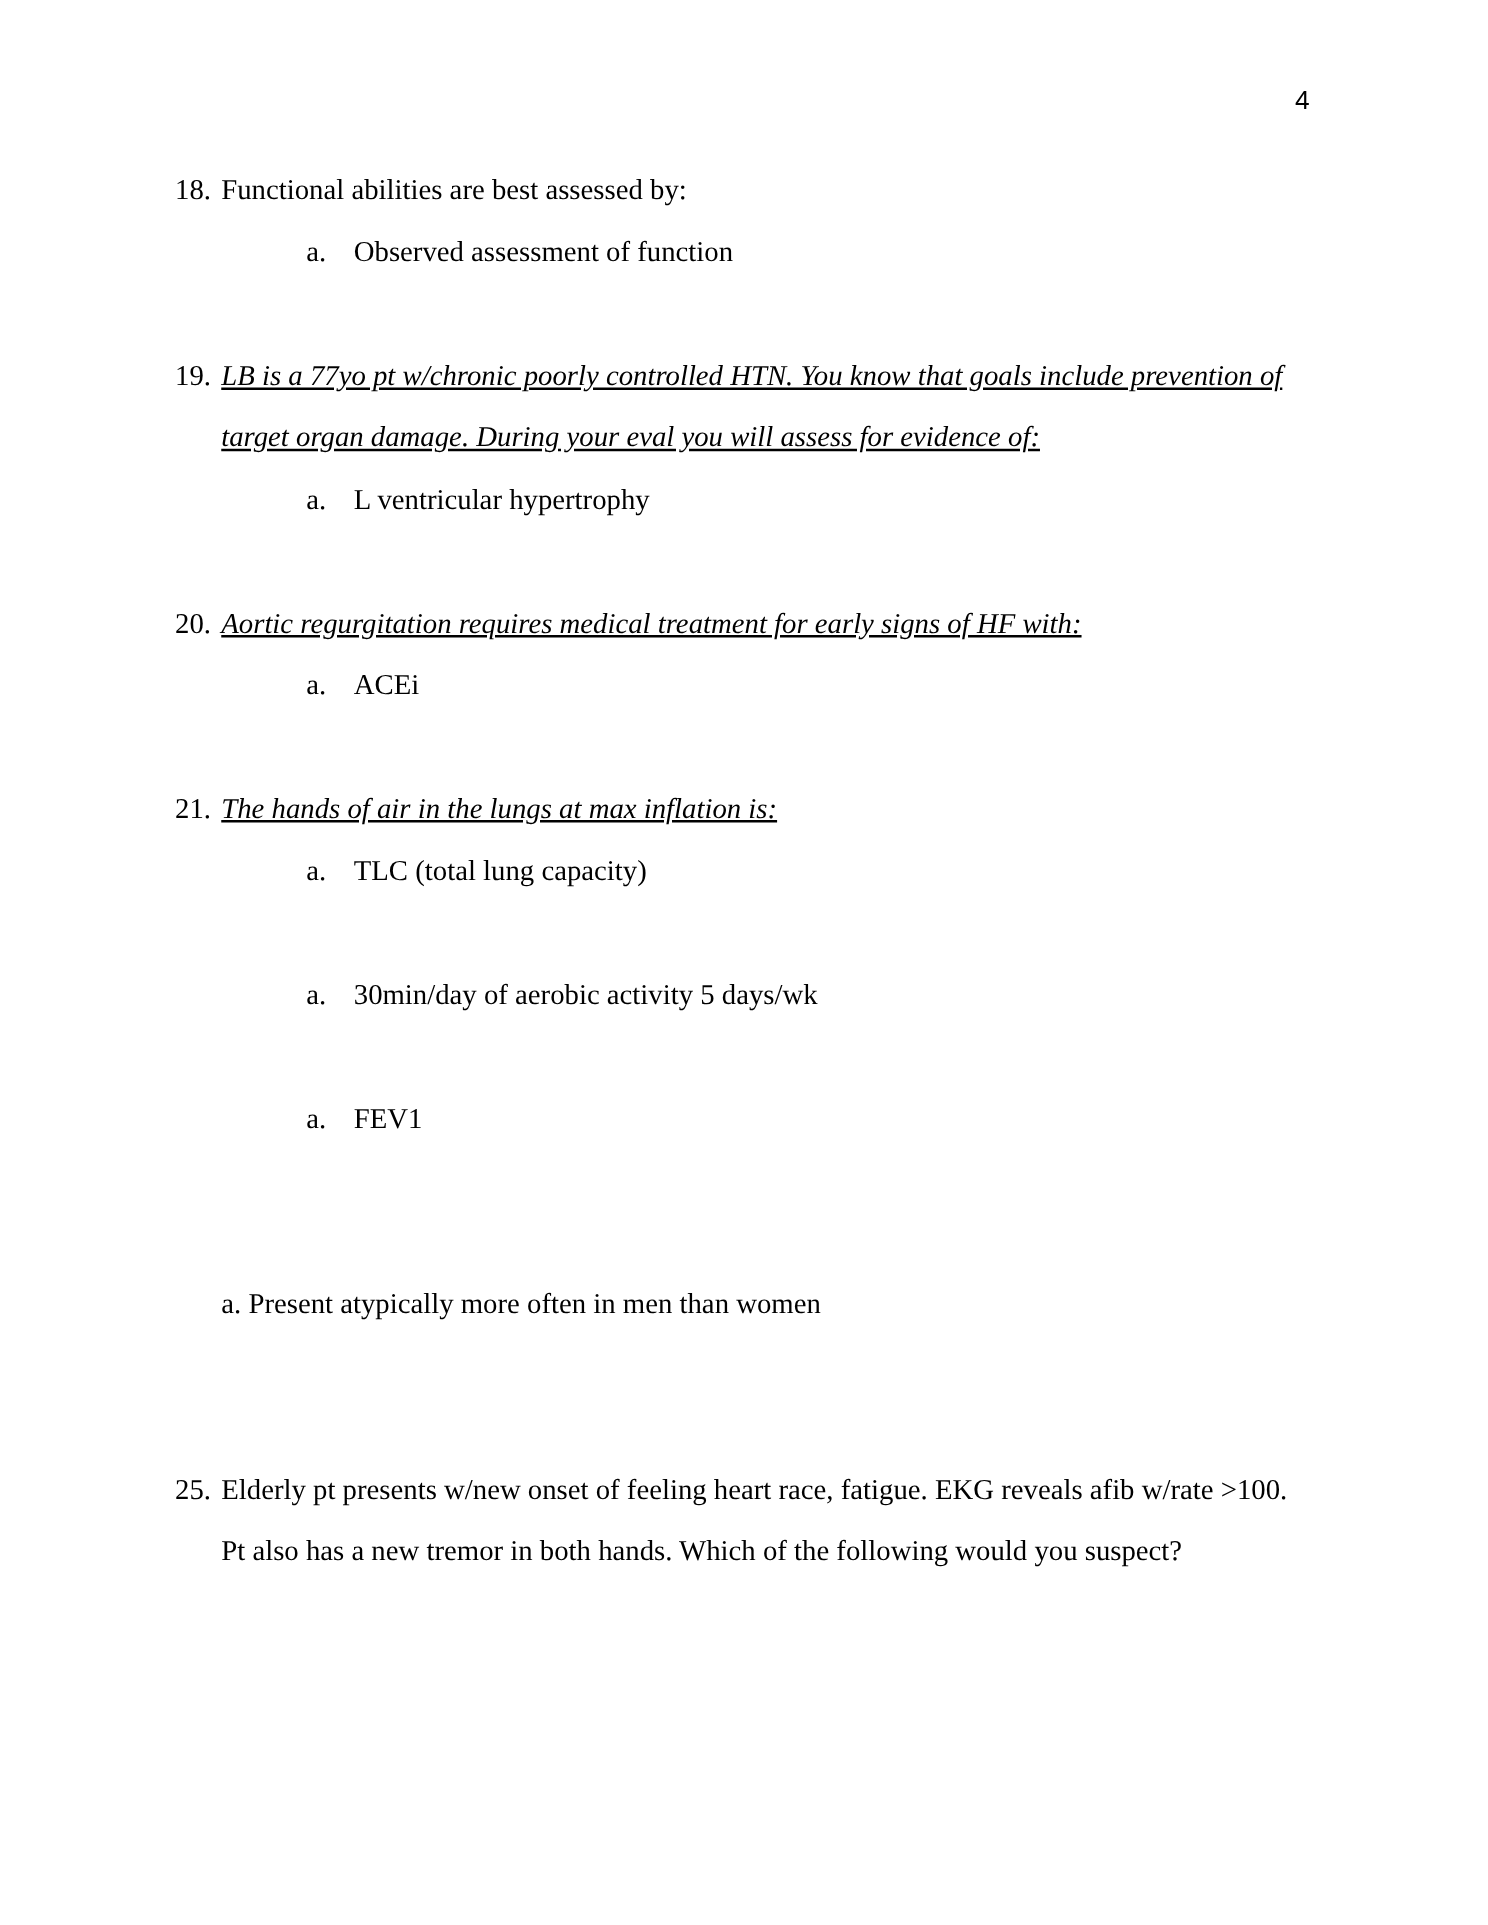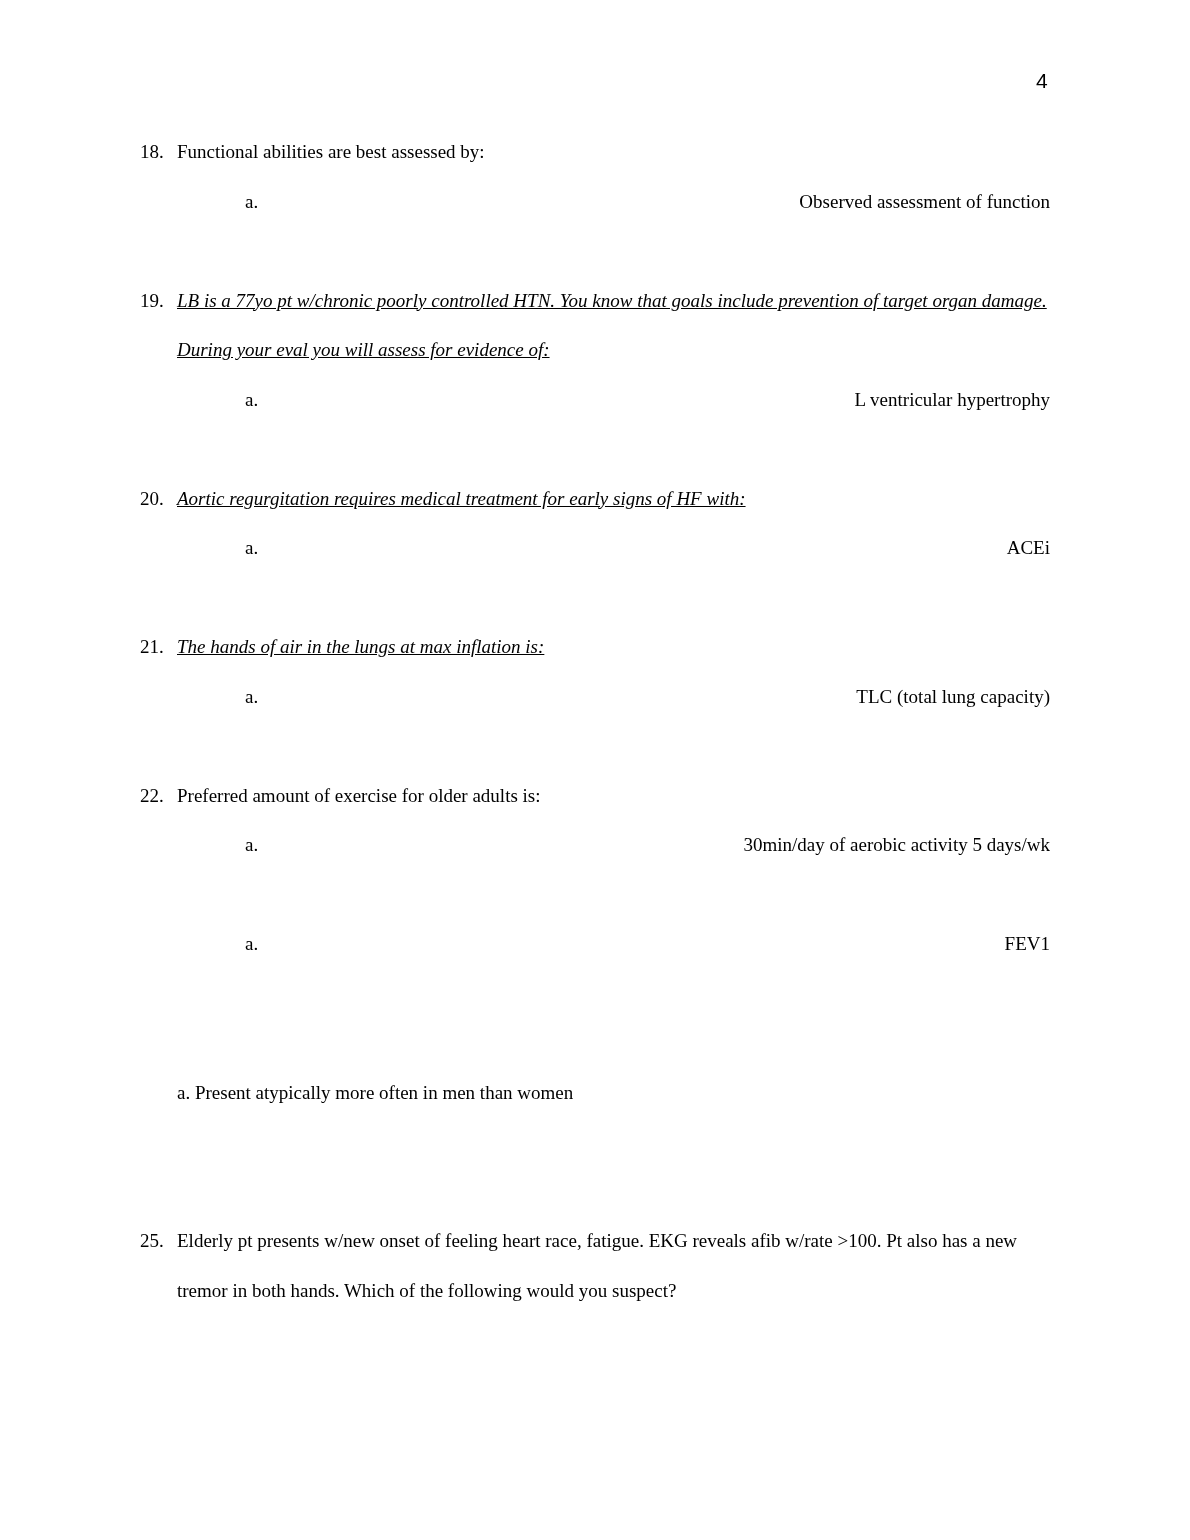--- a/index.html
+++ b/index.html
@@ -23,21 +23,21 @@
     font-family: "Liberation Sans", sans-serif;
     font-size: 21px;
     line-height: 1.2;
     color: #000000;
   }
   .content {
     position: absolute;
     left: 140px;
     top: 127px;
     width: 910px;
-    font-size: 19px;
+    font-size: 23px;
     line-height: 49.5px;
   }
   .q-line {
     display: flex;
   }
   .q-num {
     flex: 0 0 37px;
     font-style: normal;
   }
   .q-text {
@@ -49,21 +49,20 @@
   }
   .a-line {
     display: flex;
     margin-left: 105px;
   }
   .a-marker {
     flex: 0 0 38px;
   }
   .a-text {
     flex: 1;
-    text-align: right;
   }
   .a-inline {
     margin-left: 37px;
   }
   .spacer {
     height: 49.5px;
   }
 </style>
 </head>
 <body>
@@ -109,24 +108,20 @@
           <span class="q-num">21.</span>
           <span class="q-text italic">The hands of air in the lungs at max inflation is:</span>
         </div>
         <div class="a-line">
           <span class="a-marker">a.</span>
           <span class="a-text">TLC (total lung capacity)</span>
         </div>
         <div class="spacer"></div>
       </div>
       <div class="question-block">
-        <div class="q-line">
-          <span class="q-num">22.</span>
-          <span class="q-text">Preferred amount of exercise for older adults is:</span>
-        </div>
         <div class="a-line">
           <span class="a-marker">a.</span>
           <span class="a-text">30min/day of aerobic activity 5 days/wk</span>
         </div>
         <div class="spacer"></div>
       </div>
       <div class="question-block">
         <div class="a-line">
           <span class="a-marker">a.</span>
           <span class="a-text">FEV1</span>

